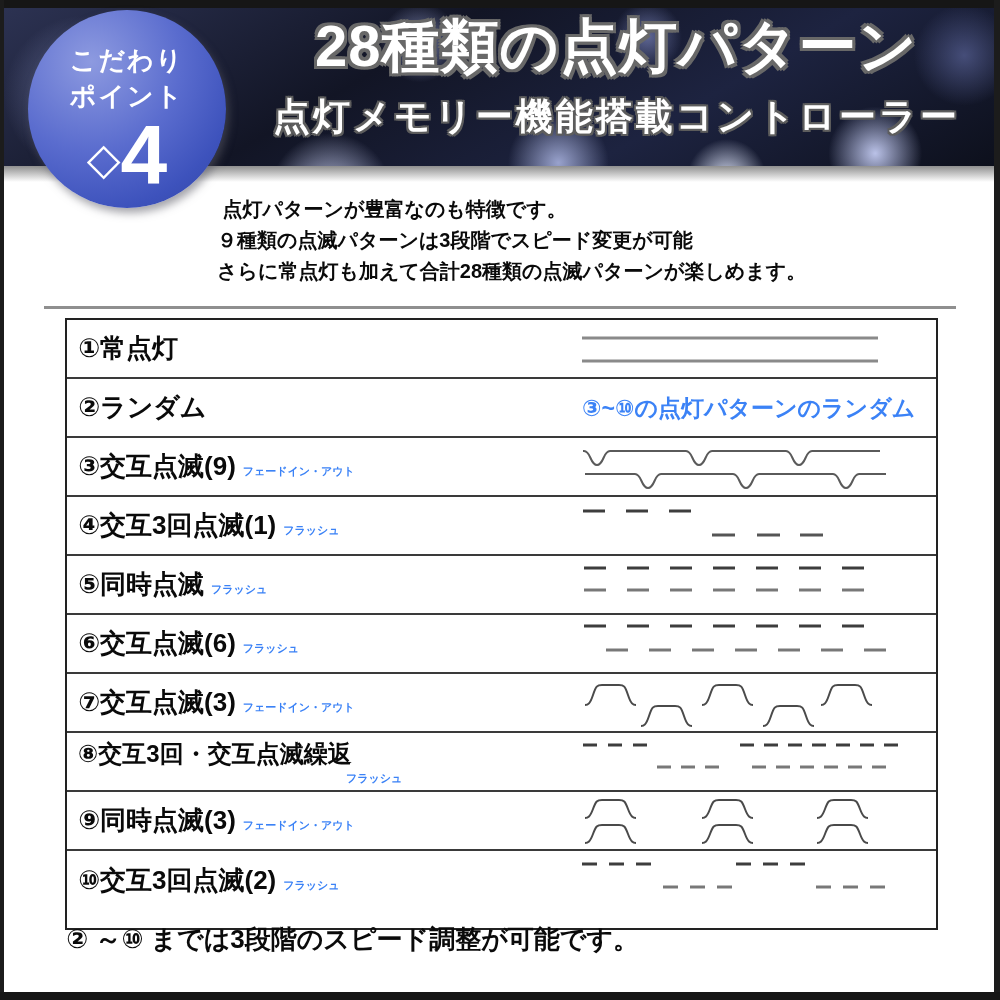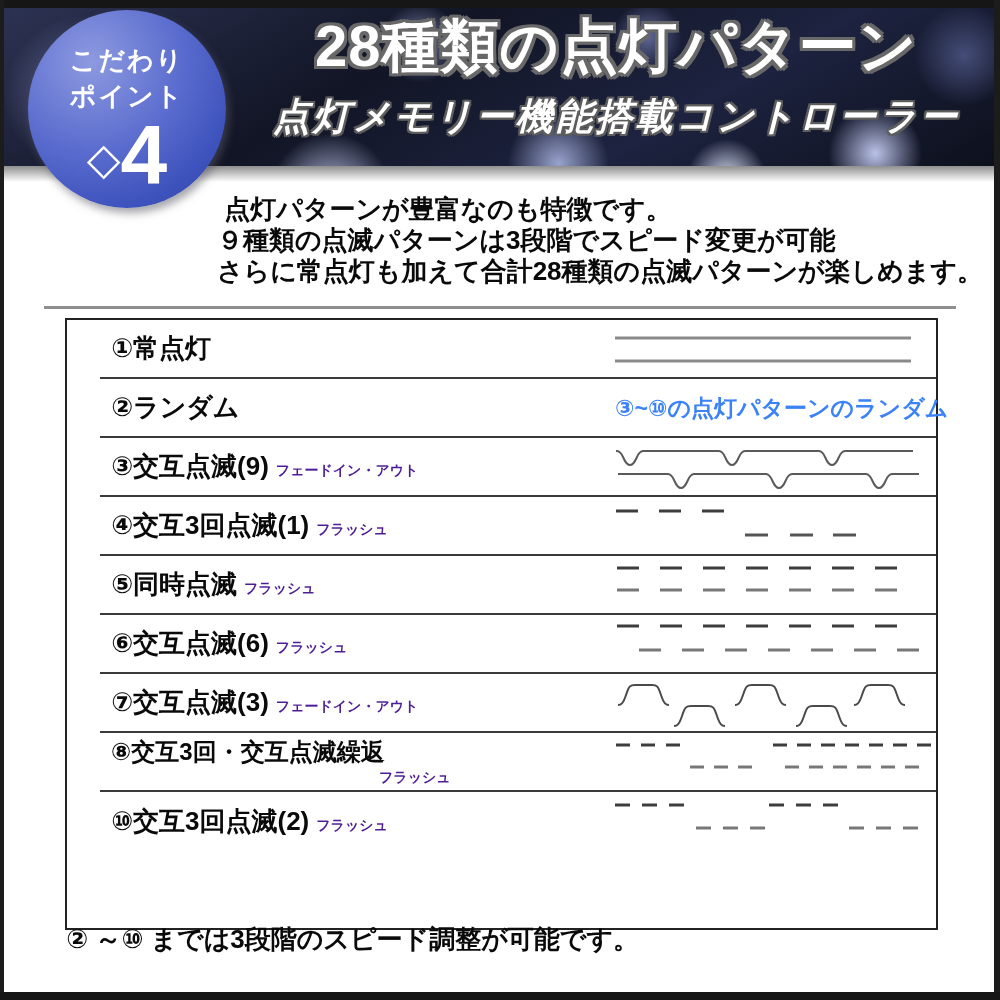--- a/index.html
+++ b/index.html
@@ -33,53 +33,52 @@
   .header-texts { position:absolute; left:235px; top:0; width:755px; height:158px; text-align:center; }
   .main-title {
     font-size:58px; font-weight:bold; color:#fff; letter-spacing:1px;
     text-shadow:-3px -3px 0 #686868,3px -3px 0 #686868,-3px 3px 0 #686868,3px 3px 0 #686868,
                 -3px 0 0 #686868,3px 0 0 #686868,0 -3px 0 #686868,0 3px 0 #686868;
   }
   .sub-title {
     margin-top:6px; font-size:37px; font-weight:bold; color:#fff; letter-spacing:3px;
     text-shadow:-2px -2px 0 #5d5d5d,2px -2px 0 #5d5d5d,-2px 2px 0 #5d5d5d,2px 2px 0 #5d5d5d,
                 -2px 0 0 #5d5d5d,2px 0 0 #5d5d5d,0 -2px 0 #5d5d5d,0 2px 0 #5d5d5d;
-    font-style:italic;
   }
 
   
   .badge {
     position:absolute; left:28px; top:10px; width:198px; height:198px; border-radius:50%;
     background:radial-gradient(circle at 32% 26%, #8d9ae0 0%, #5a6cce 45%, #3d52bc 75%, #32449e 100%);
     box-shadow:3px 5px 8px rgba(90,90,100,.55);
     color:#fff; text-align:center; padding-top:32px;
   }
   .badge-line { font-size:26px; font-weight:bold; line-height:36px; letter-spacing:2px; }
   .badge-num-row { display:flex; align-items:flex-end; justify-content:center; margin-top:2px; }
   .badge-diamond { font-size:44px; font-weight:bold; line-height:70px; }
   .badge-number { font-size:84px; font-weight:bold; line-height:78px; }
 
   
   .description { position:absolute; left:217px; top:194px; }
-  .desc-line { font-size:26px; font-weight:bold; color:#0a0a0a; line-height:31px; white-space:pre; }
+  .desc-line { font-size:20px; font-weight:bold; color:#0a0a0a; line-height:31px; white-space:pre; }
 
   .rule { position:absolute; left:44px; top:306px; width:912px; height:3px; background:#8f8f8f; }
 
   
   .pattern-table {
     position:absolute; left:65px; top:318px; width:873px; height:612px;
-    border:2px solid #222; background:#fff;padding-left:33px;
+    border:2px solid #222; background:#fff;
   }
   .p-row { position:relative; height:59px; border-bottom:2px solid #3a3a3a;
     display:flex; flex-direction:column; justify-content:center; }
   .p-row:last-child { border-bottom:none; }
   .row-label { padding-left:11px; white-space:nowrap; }
   .row-num { font-size:26px; font-weight:bold; color:#0a0a0a; }
   .row-main { font-size:26px; font-weight:bold; color:#0a0a0a; }
-  .row-sub { font-size:14px; font-weight:bold; color:#4c1d95; margin-left:7px; }
+  .row-sub { font-size:11px; font-weight:bold; color:#3b82f6; margin-left:7px; }
   .row-sub-below { display:block; margin-left:268px; margin-top:1px; }
   .p-row.two-line .row-main, .p-row.two-line .row-num { font-size:24px; }
   .wave { position:absolute; left:510px; top:0; width:382px; height:59px; }
   .right-text { position:absolute; left:515px; top:50%; transform:translateY(-50%);
     font-size:23px; font-weight:bold; color:#3b82f6; white-space:nowrap; }
 
   
   .footer-note { position:absolute; left:66px; top:922px; font-size:26px; font-weight:bold; color:#0a0a0a; }
 </style>
 </head>
@@ -211,20 +210,31 @@
         <line x1="128" y1="34" x2="142" y2="34" stroke="#787878" stroke-width="3"></line>
         <line x1="175" y1="34" x2="189" y2="34" stroke="#787878" stroke-width="3"></line>
         <line x1="199" y1="34" x2="213" y2="34" stroke="#787878" stroke-width="3"></line>
         <line x1="223" y1="34" x2="237" y2="34" stroke="#787878" stroke-width="3"></line>
         <line x1="247" y1="34" x2="261" y2="34" stroke="#787878" stroke-width="3"></line>
         <line x1="271" y1="34" x2="285" y2="34" stroke="#787878" stroke-width="3"></line>
         <line x1="295" y1="34" x2="309" y2="34" stroke="#787878" stroke-width="3"></line>
       </svg>
     </div>
     <div class="p-row">
+      <div class="row-label"><span class="row-num">⑨</span><span class="row-main">同時点滅(3)</span><span class="row-sub">フェードイン・アウト</span></div>
+      <svg class="wave" viewBox="0 0 382 59">
+        <path d="M8,26 C11,26 13,25 16,17 C19,9 20,8 25,8 L42,8 C47,8 48,9 51,17 C54,25 56,26 59,26" fill="none" stroke="#4a4a4a" stroke-width="2"></path>
+        <path d="M125,26 C128,26 130,25 133,17 C136,9 137,8 142,8 L159,8 C164,8 165,9 168,17 C171,25 173,26 176,26" fill="none" stroke="#4a4a4a" stroke-width="2"></path>
+        <path d="M240,26 C243,26 245,25 248,17 C251,9 252,8 257,8 L274,8 C279,8 280,9 283,17 C286,25 288,26 291,26" fill="none" stroke="#4a4a4a" stroke-width="2"></path>
+        <path d="M8,51 C11,51 13,50 16,42 C19,34 20,33 25,33 L42,33 C47,33 48,34 51,42 C54,50 56,51 59,51" fill="none" stroke="#4a4a4a" stroke-width="2"></path>
+        <path d="M125,51 C128,51 130,50 133,42 C136,34 137,33 142,33 L159,33 C164,33 165,34 168,42 C171,50 173,51 176,51" fill="none" stroke="#4a4a4a" stroke-width="2"></path>
+        <path d="M240,51 C243,51 245,50 248,42 C251,34 252,33 257,33 L274,33 C279,33 280,34 283,42 C286,50 288,51 291,51" fill="none" stroke="#4a4a4a" stroke-width="2"></path>
+      </svg>
+    </div>
+    <div class="p-row">
       <div class="row-label"><span class="row-num">⑩</span><span class="row-main">交互3回点滅(2)</span><span class="row-sub">フラッシュ</span></div>
       <svg class="wave" viewBox="0 0 382 59">
         <line x1="5" y1="13" x2="20" y2="13" stroke="#3d3d3d" stroke-width="3"></line>
         <line x1="32" y1="13" x2="47" y2="13" stroke="#3d3d3d" stroke-width="3"></line>
         <line x1="59" y1="13" x2="74" y2="13" stroke="#3d3d3d" stroke-width="3"></line>
         <line x1="159" y1="13" x2="174" y2="13" stroke="#3d3d3d" stroke-width="3"></line>
         <line x1="186" y1="13" x2="201" y2="13" stroke="#3d3d3d" stroke-width="3"></line>
         <line x1="213" y1="13" x2="228" y2="13" stroke="#3d3d3d" stroke-width="3"></line>
         <line x1="86" y1="36" x2="101" y2="36" stroke="#787878" stroke-width="3"></line>
         <line x1="113" y1="36" x2="128" y2="36" stroke="#787878" stroke-width="3"></line>

